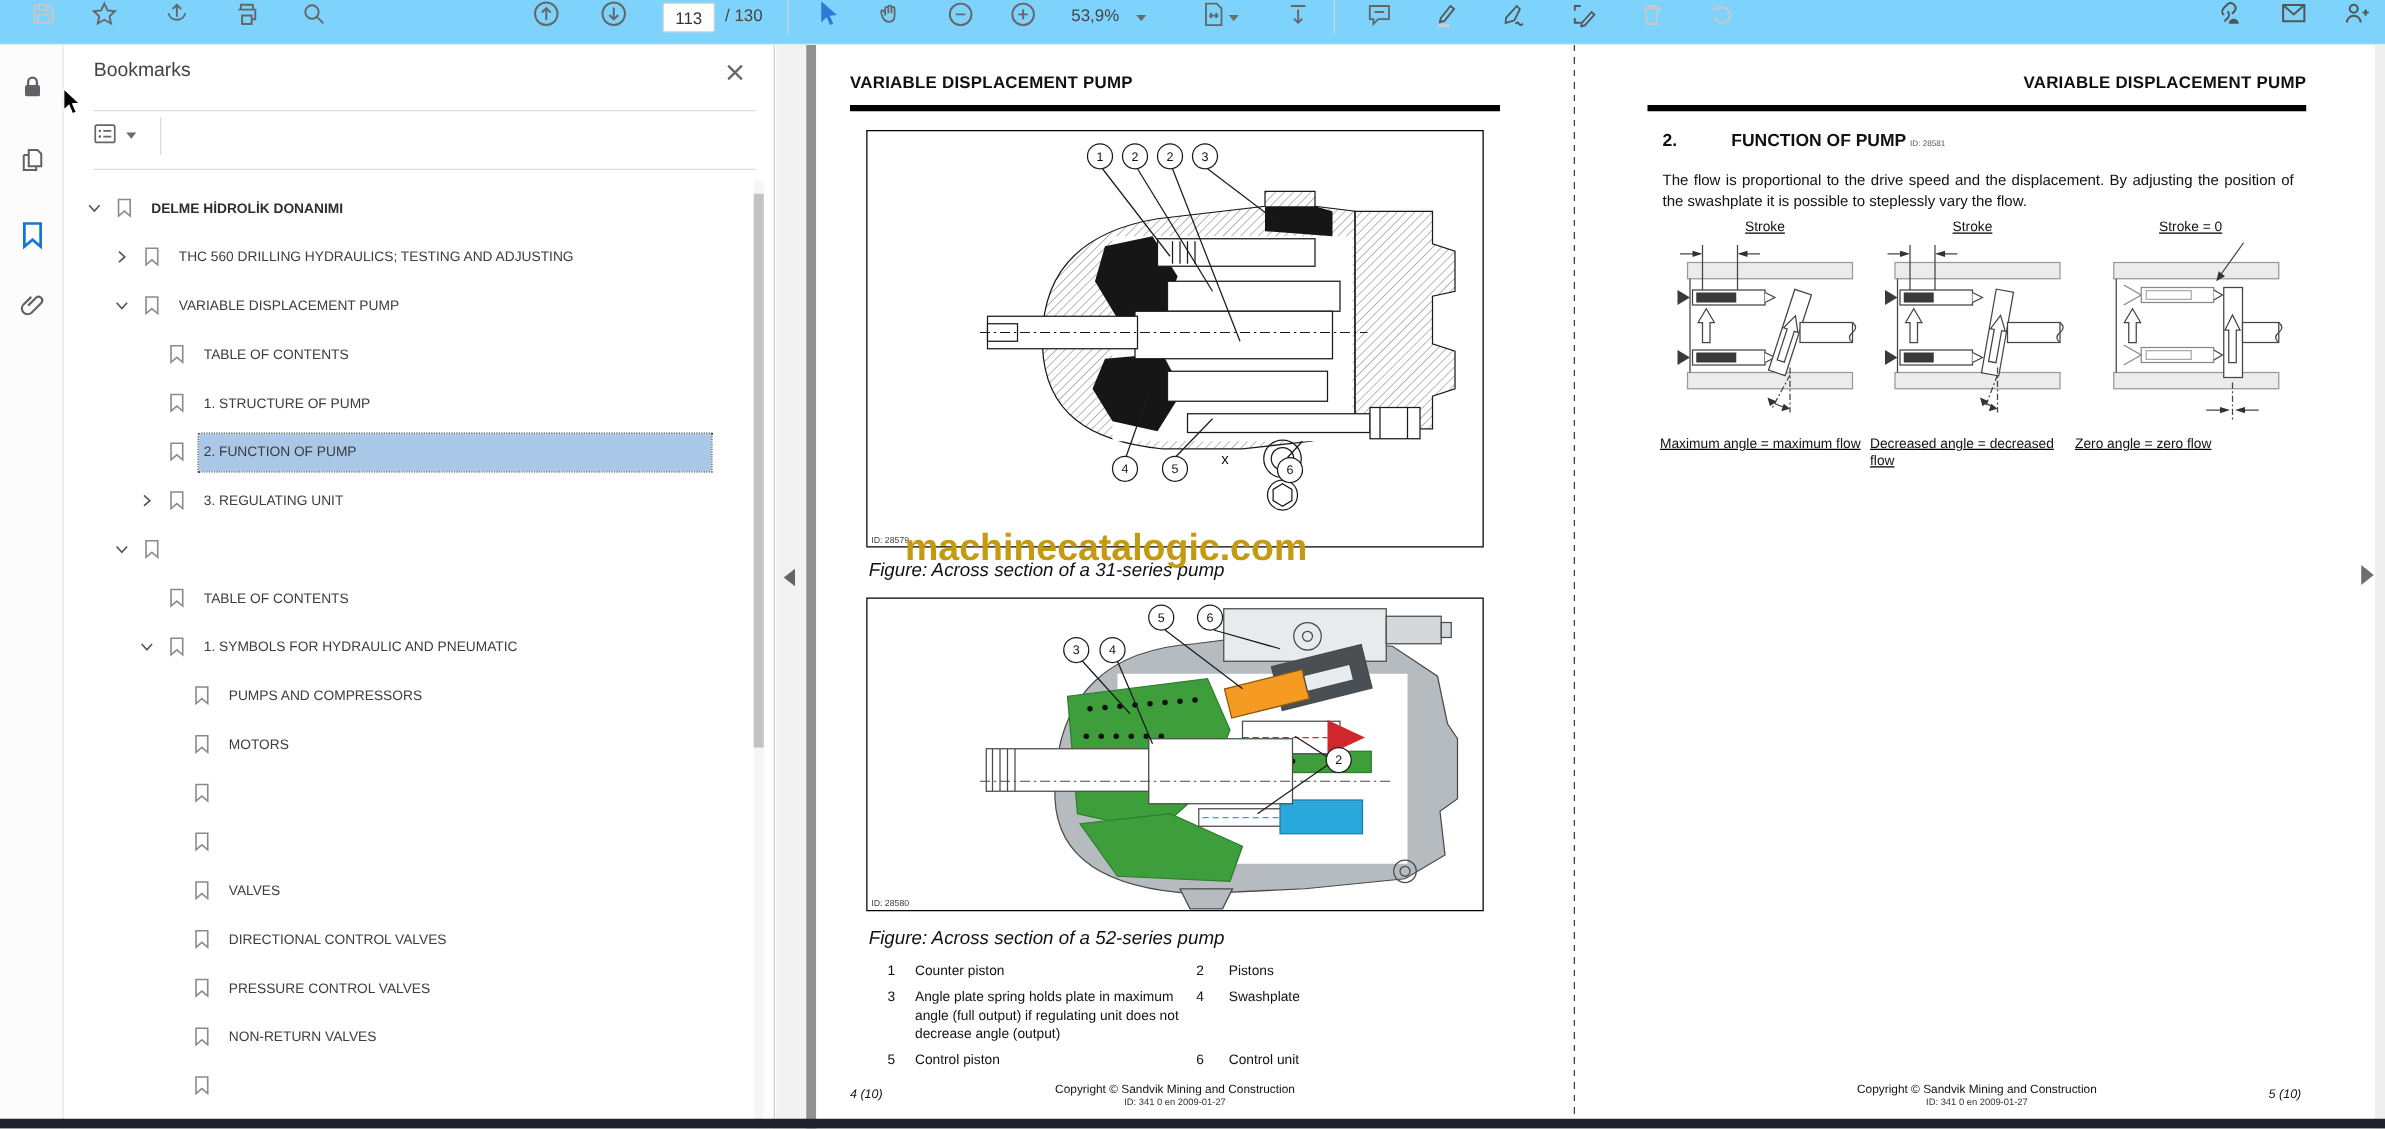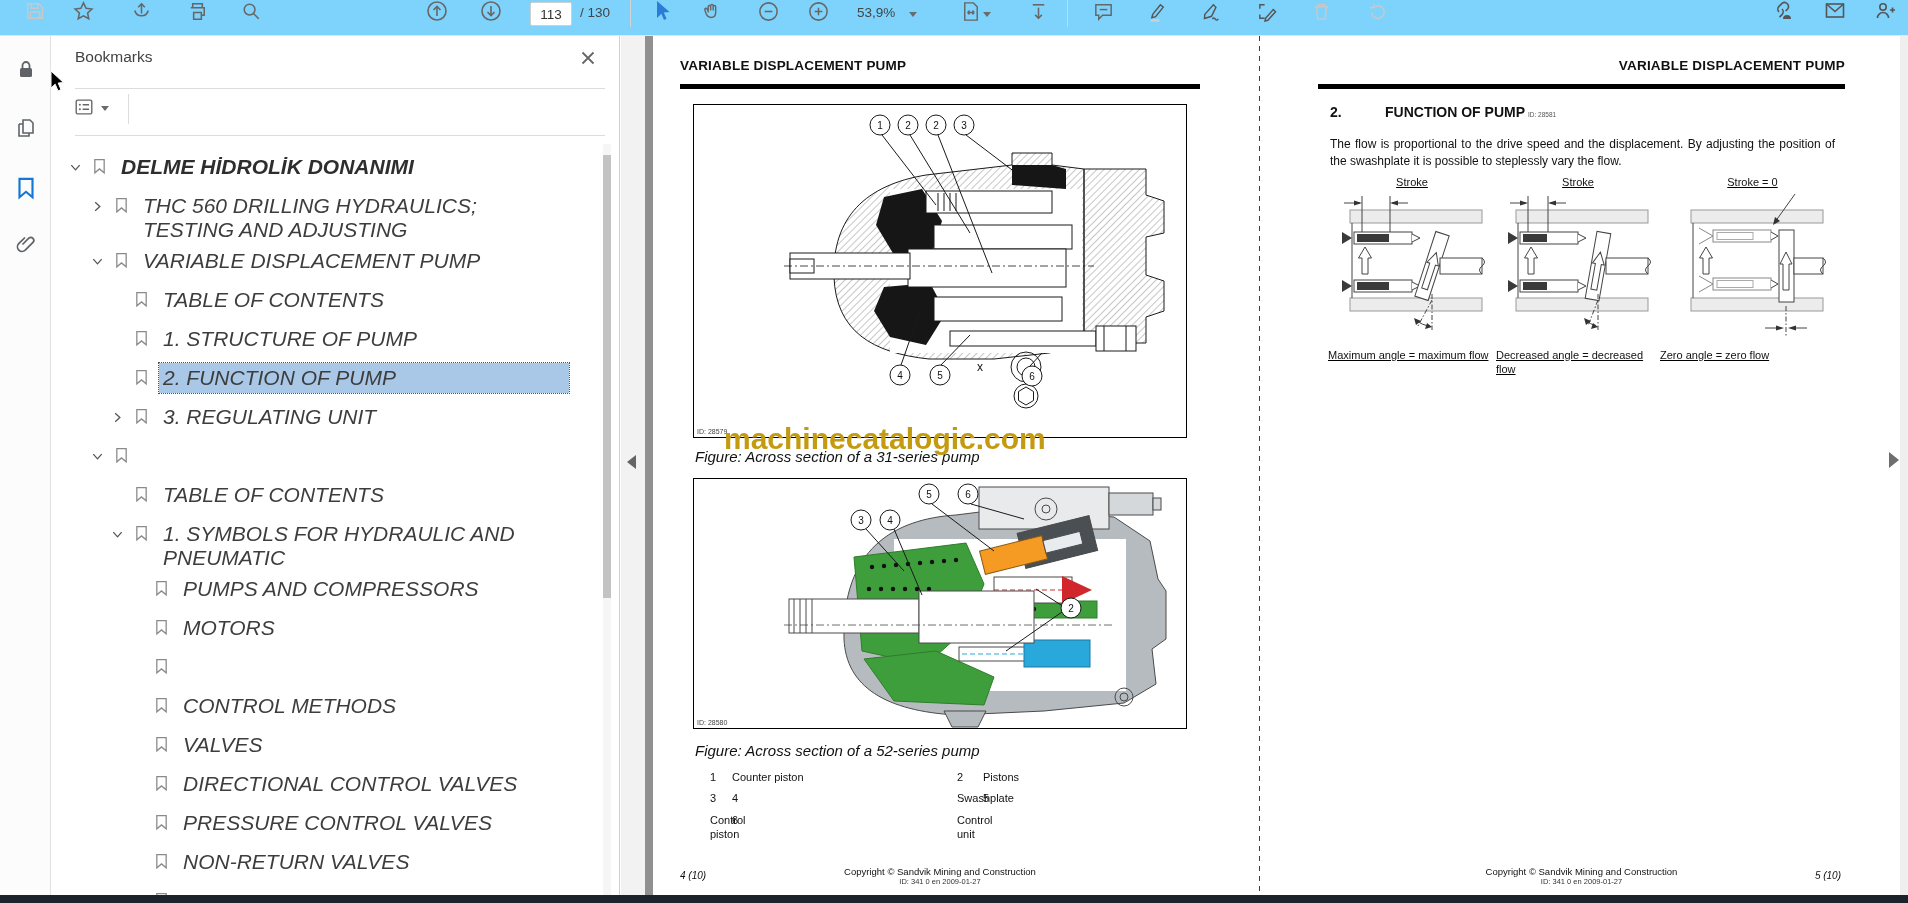--- a/index.html
+++ b/index.html
@@ -27,21 +27,21 @@
 .panel-close{position:absolute;left:525px;top:10px;width:24px;height:24px;display:flex;align-items:center;justify-content:center;}
 .panel-hr1{position:absolute;left:24px;right:14px;top:52px;height:1px;background:#dcdcdc;}
 .panel-opts{position:absolute;left:22px;top:60px;display:flex;align-items:center;}
 .panel-vdiv{position:absolute;left:77px;top:58px;width:1px;height:30px;background:#dcdcdc;}
 .panel-hr2{position:absolute;left:24px;right:14px;top:99px;height:1px;background:#dcdcdc;}
 .tree{position:absolute;left:0;top:112px;right:16px;bottom:0;overflow:hidden;}
 .tree-row{display:flex;align-items:flex-start;min-height:39px;padding-top:7px;padding-right:34px;box-sizing:border-box;}
 .lv0{padding-left:18px}.lv1{padding-left:40px}.lv2{padding-left:60px}.lv3{padding-left:80px}
 .chev{width:22px;flex:0 0 22px;padding-top:5px;}
 .bm-ic{width:26px;flex:0 0 26px;padding-top:1px;}
-.bm-label{flex:1;font-size:21px;line-height:24px;color:#3d3d3d;padding:0 4px;font-style:italic;}
+.bm-label{flex:1;font-size:11px;line-height:24px;color:#3d3d3d;padding:0 4px;}
 .bold .bm-label{font-weight:bold;color:#2e2e2e;}
 .selected .bm-label{background:#a9c7e6;outline:1px dotted #4f4f4f;padding:3px 4px;margin-top:-3px;}
 .scrolltrack{position:absolute;right:8px;top:108px;bottom:0;width:8px;background:#f6f6f6;}
 .scrollthumb{position:absolute;right:8px;top:119px;width:8px;height:443px;background:#c3c3c3;}
 
 
 .gutter{position:absolute;left:621px;top:36px;width:24px;height:867px;background:#f2f2f2;}
 .collapse-tri{position:absolute;left:6px;top:419px;width:0;height:0;border-top:7px solid transparent;border-bottom:7px solid transparent;border-right:9px solid #646464;}
 .edgestrip{position:absolute;left:645px;top:36px;width:8px;height:867px;background:#909090;}
 .rightstrip{position:absolute;left:1900px;top:36px;width:8px;height:867px;background:#efefef;}
@@ -411,21 +411,20 @@
           <span class="chev"></span>
           <span class="bm-ic"><svg viewBox="0 0 20 20" width="17" height="20">
               <path d="M4.5 2.5 h11 v15.5 l-5.5 -4.6 -5.5 4.6 z" fill="none" stroke="#8a8a8a" stroke-width="1.5"></path>
             </svg></span>
         </div>
         <div class="tree-row lv3">
           <span class="chev"></span>
           <span class="bm-ic"><svg viewBox="0 0 20 20" width="17" height="20">
               <path d="M4.5 2.5 h11 v15.5 l-5.5 -4.6 -5.5 4.6 z" fill="none" stroke="#8a8a8a" stroke-width="1.5"></path>
             </svg></span>
-          <span class="bm-label">CONTROL METHODS</span>
         </div>
         <div class="tree-row lv3">
           <span class="chev"></span>
           <span class="bm-ic"><svg viewBox="0 0 20 20" width="17" height="20">
               <path d="M4.5 2.5 h11 v15.5 l-5.5 -4.6 -5.5 4.6 z" fill="none" stroke="#8a8a8a" stroke-width="1.5"></path>
             </svg></span>
           <span class="bm-label">VALVES</span>
         </div>
         <div class="tree-row lv3">
           <span class="chev"></span>
@@ -625,20 +624,21 @@
       </div>
 
       <div class="fig-caption" style="left:15px;top:694px;">Figure: Across section of a 52-series pump</div>
 
       <div class="parts">
         <div>1</div>
         <div>Counter piston</div>
         <div>2</div>
         <div>Pistons</div>
         <div>3</div>
+        <div>Angle plate spring holds plate in maximum angle (full output) if regulating unit does not decrease angle (output)</div>
         <div>4</div>
         <div>Swashplate</div>
         <div>5</div>
         <div>Control piston</div>
         <div>6</div>
         <div>Control unit</div>
       </div>
 
       <div class="footer-left">4 (10)</div>
       <div class="footer-center">

